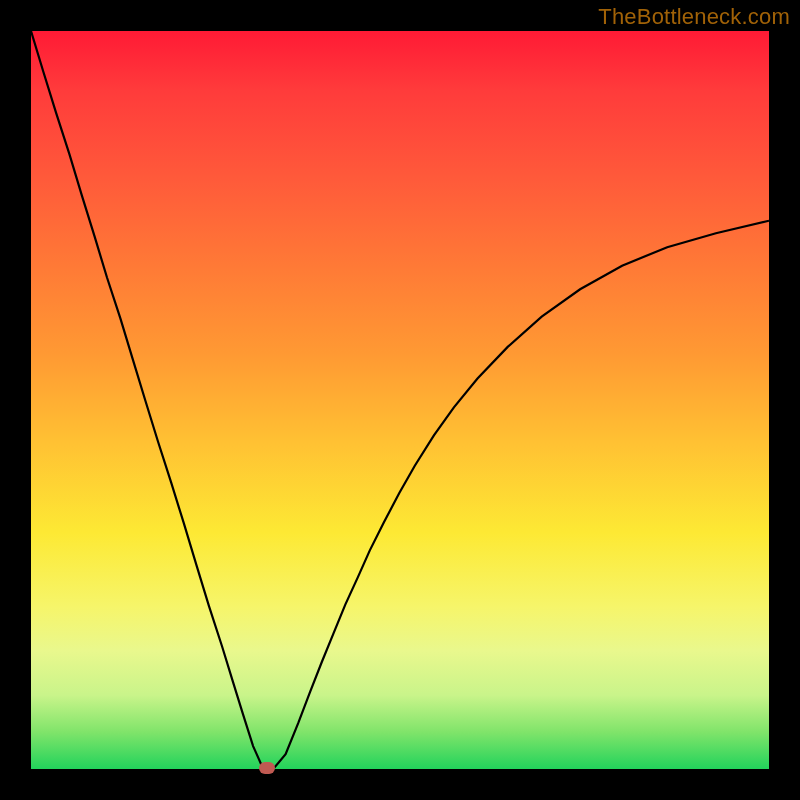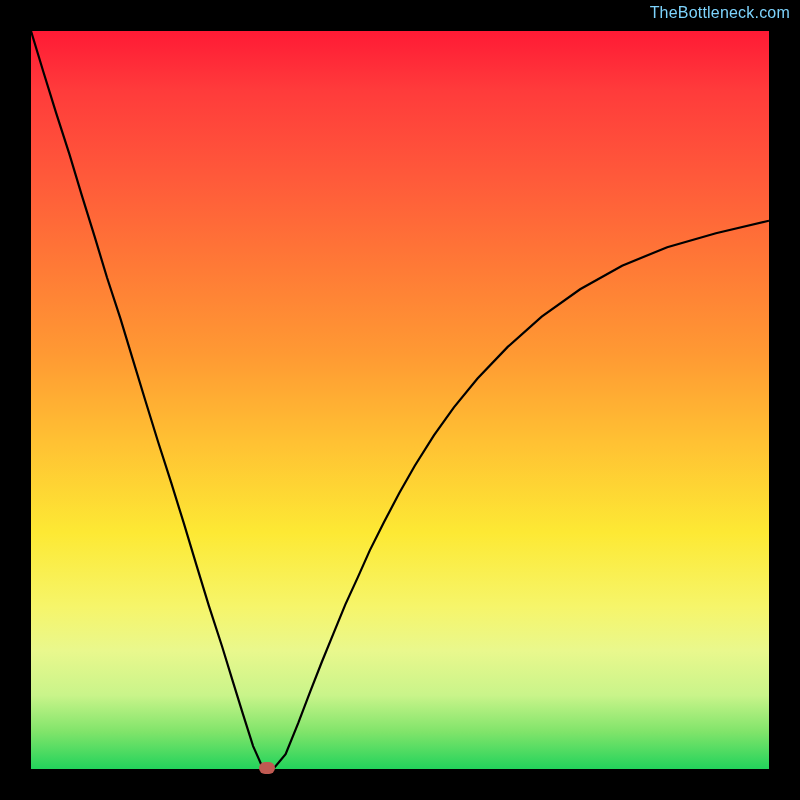--- a/index.html
+++ b/index.html
@@ -52,22 +52,22 @@
     width: 16px;
     height: 12px;
     border-radius: 6px;
     background: #c05a52;
     transform: translate(-50%, -50%);
   }
   .watermark {
     position: absolute;
     top: 4px;
     right: 10px;
-    color: #7dd3fc;
-    font-size: 16px;
+    color: #a16207;
+    font-size: 22px;
     letter-spacing: 0.2px;
     user-select: none;
   }
 </style>
 </head>
 <body>
 
 <div class="frame">
   <div class="plot">
     <svg class="curve" viewBox="0 0 738 738" preserveAspectRatio="none">

